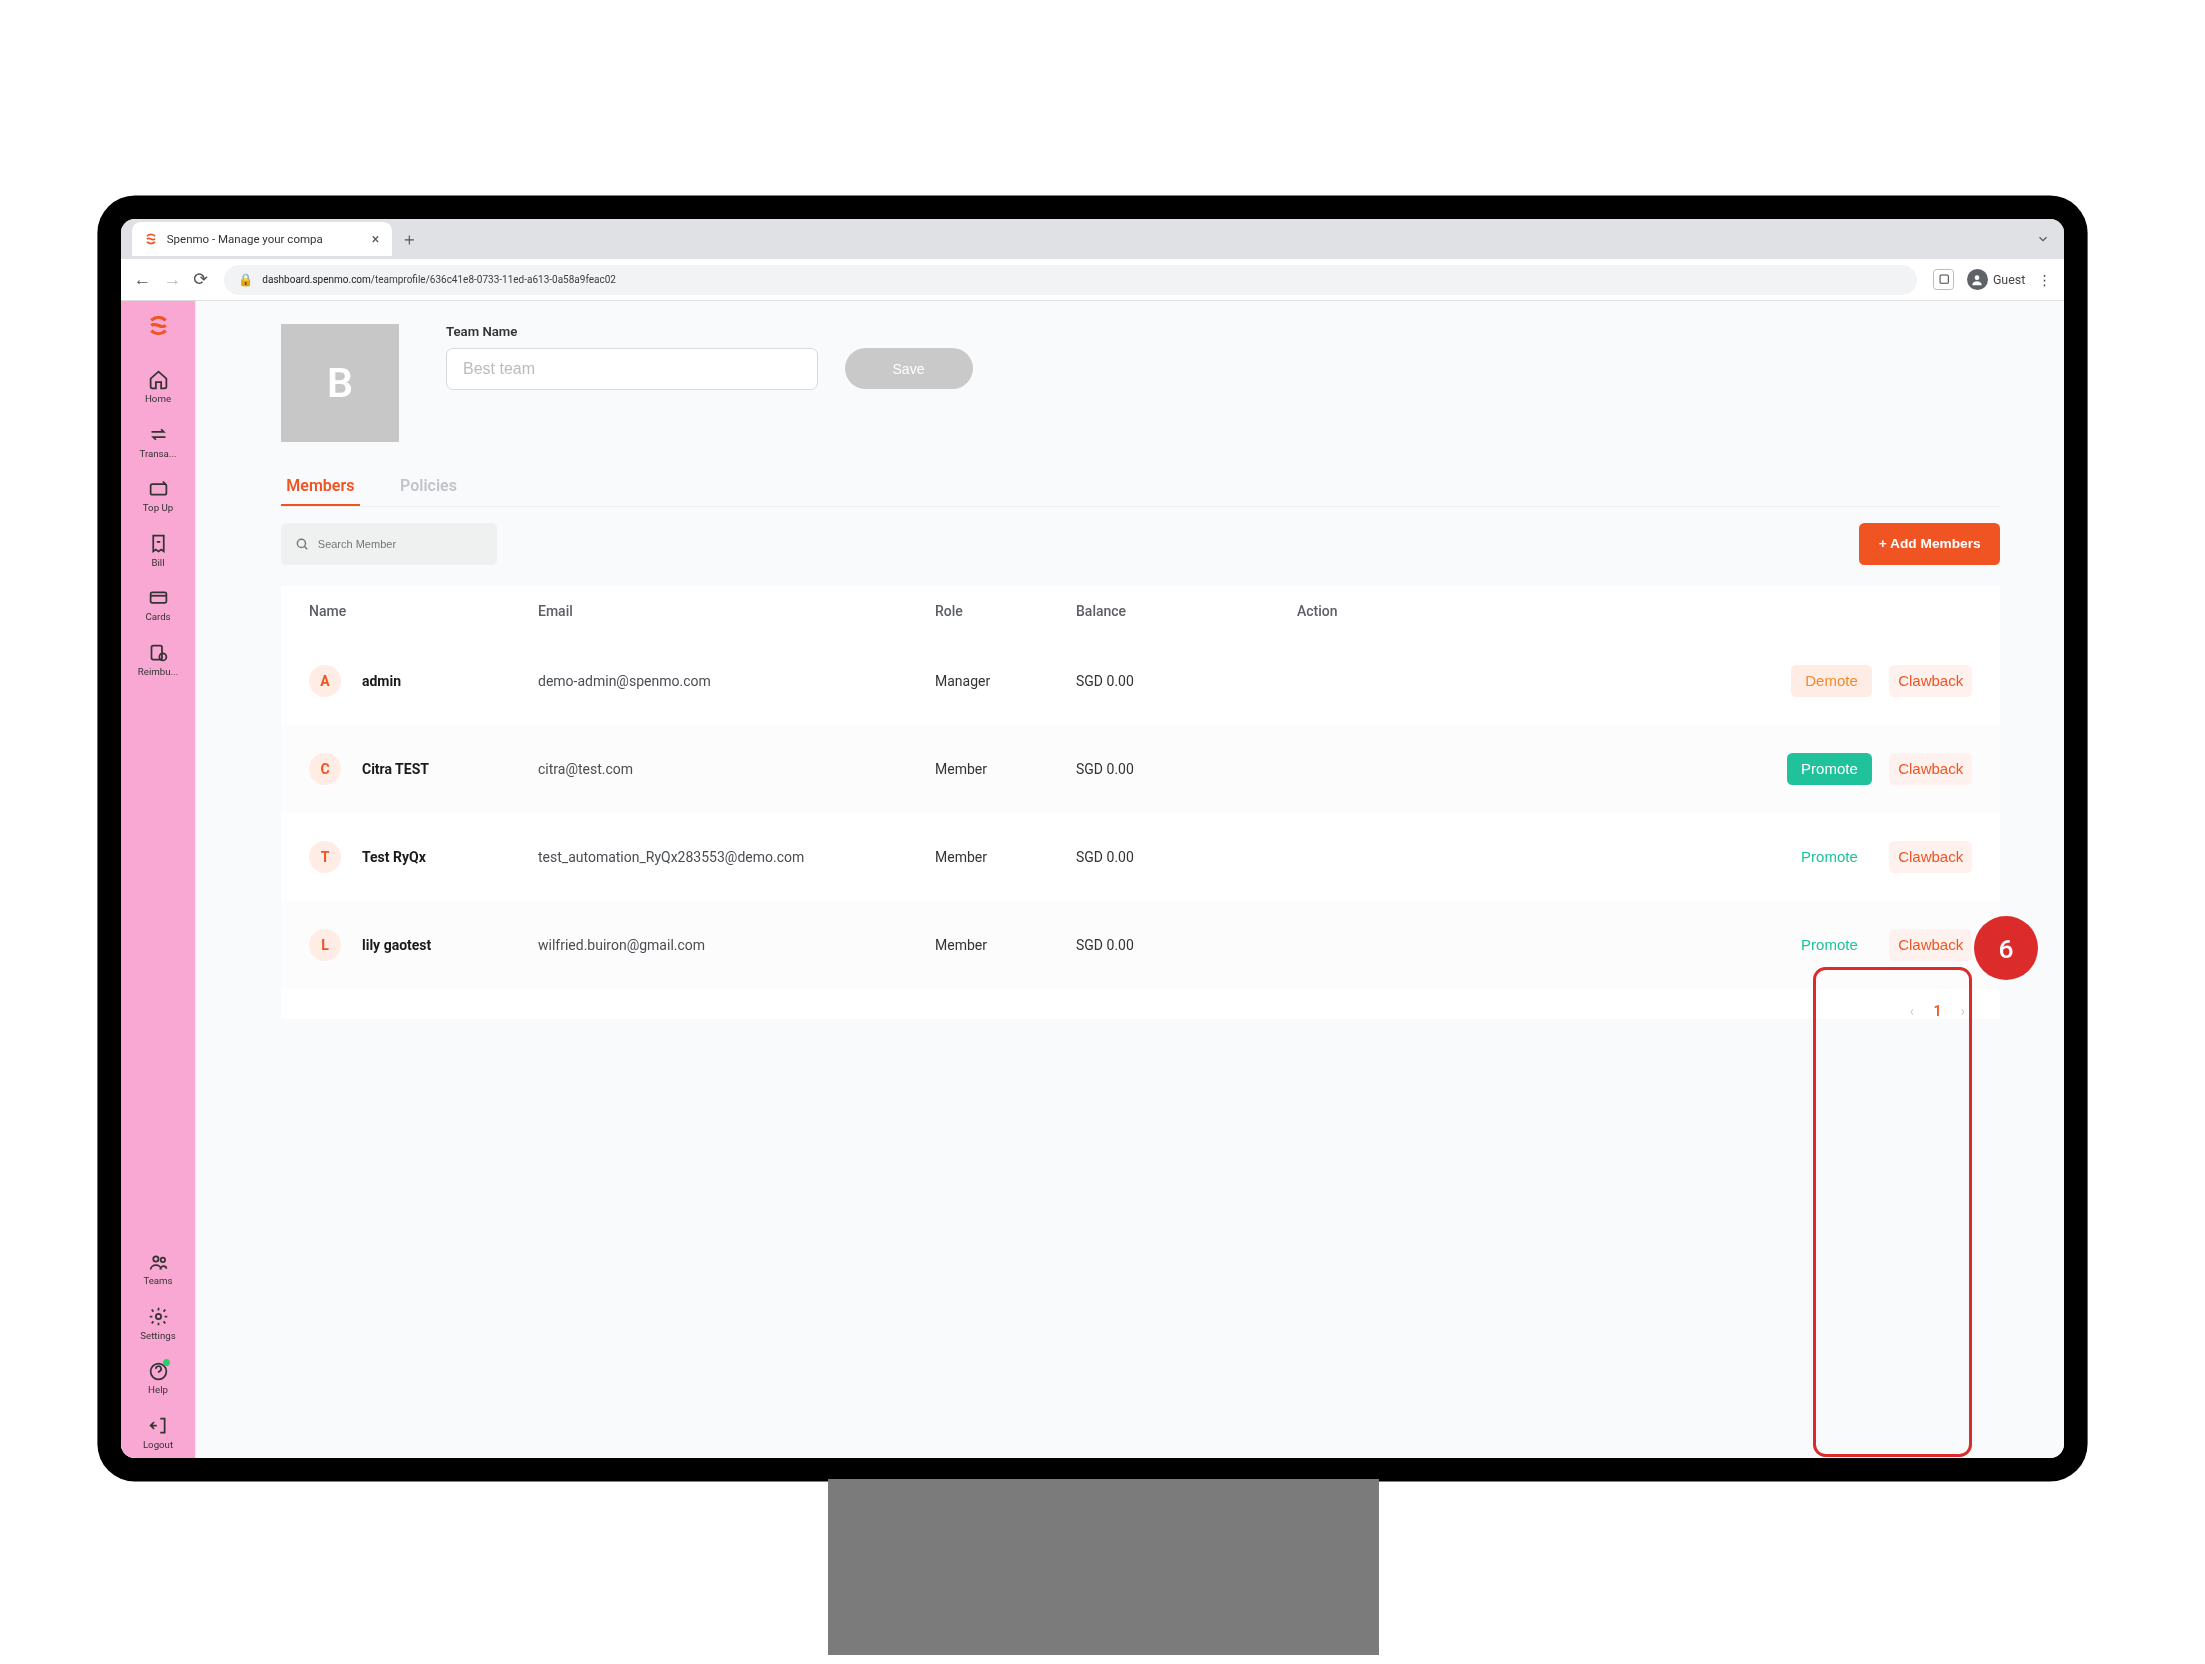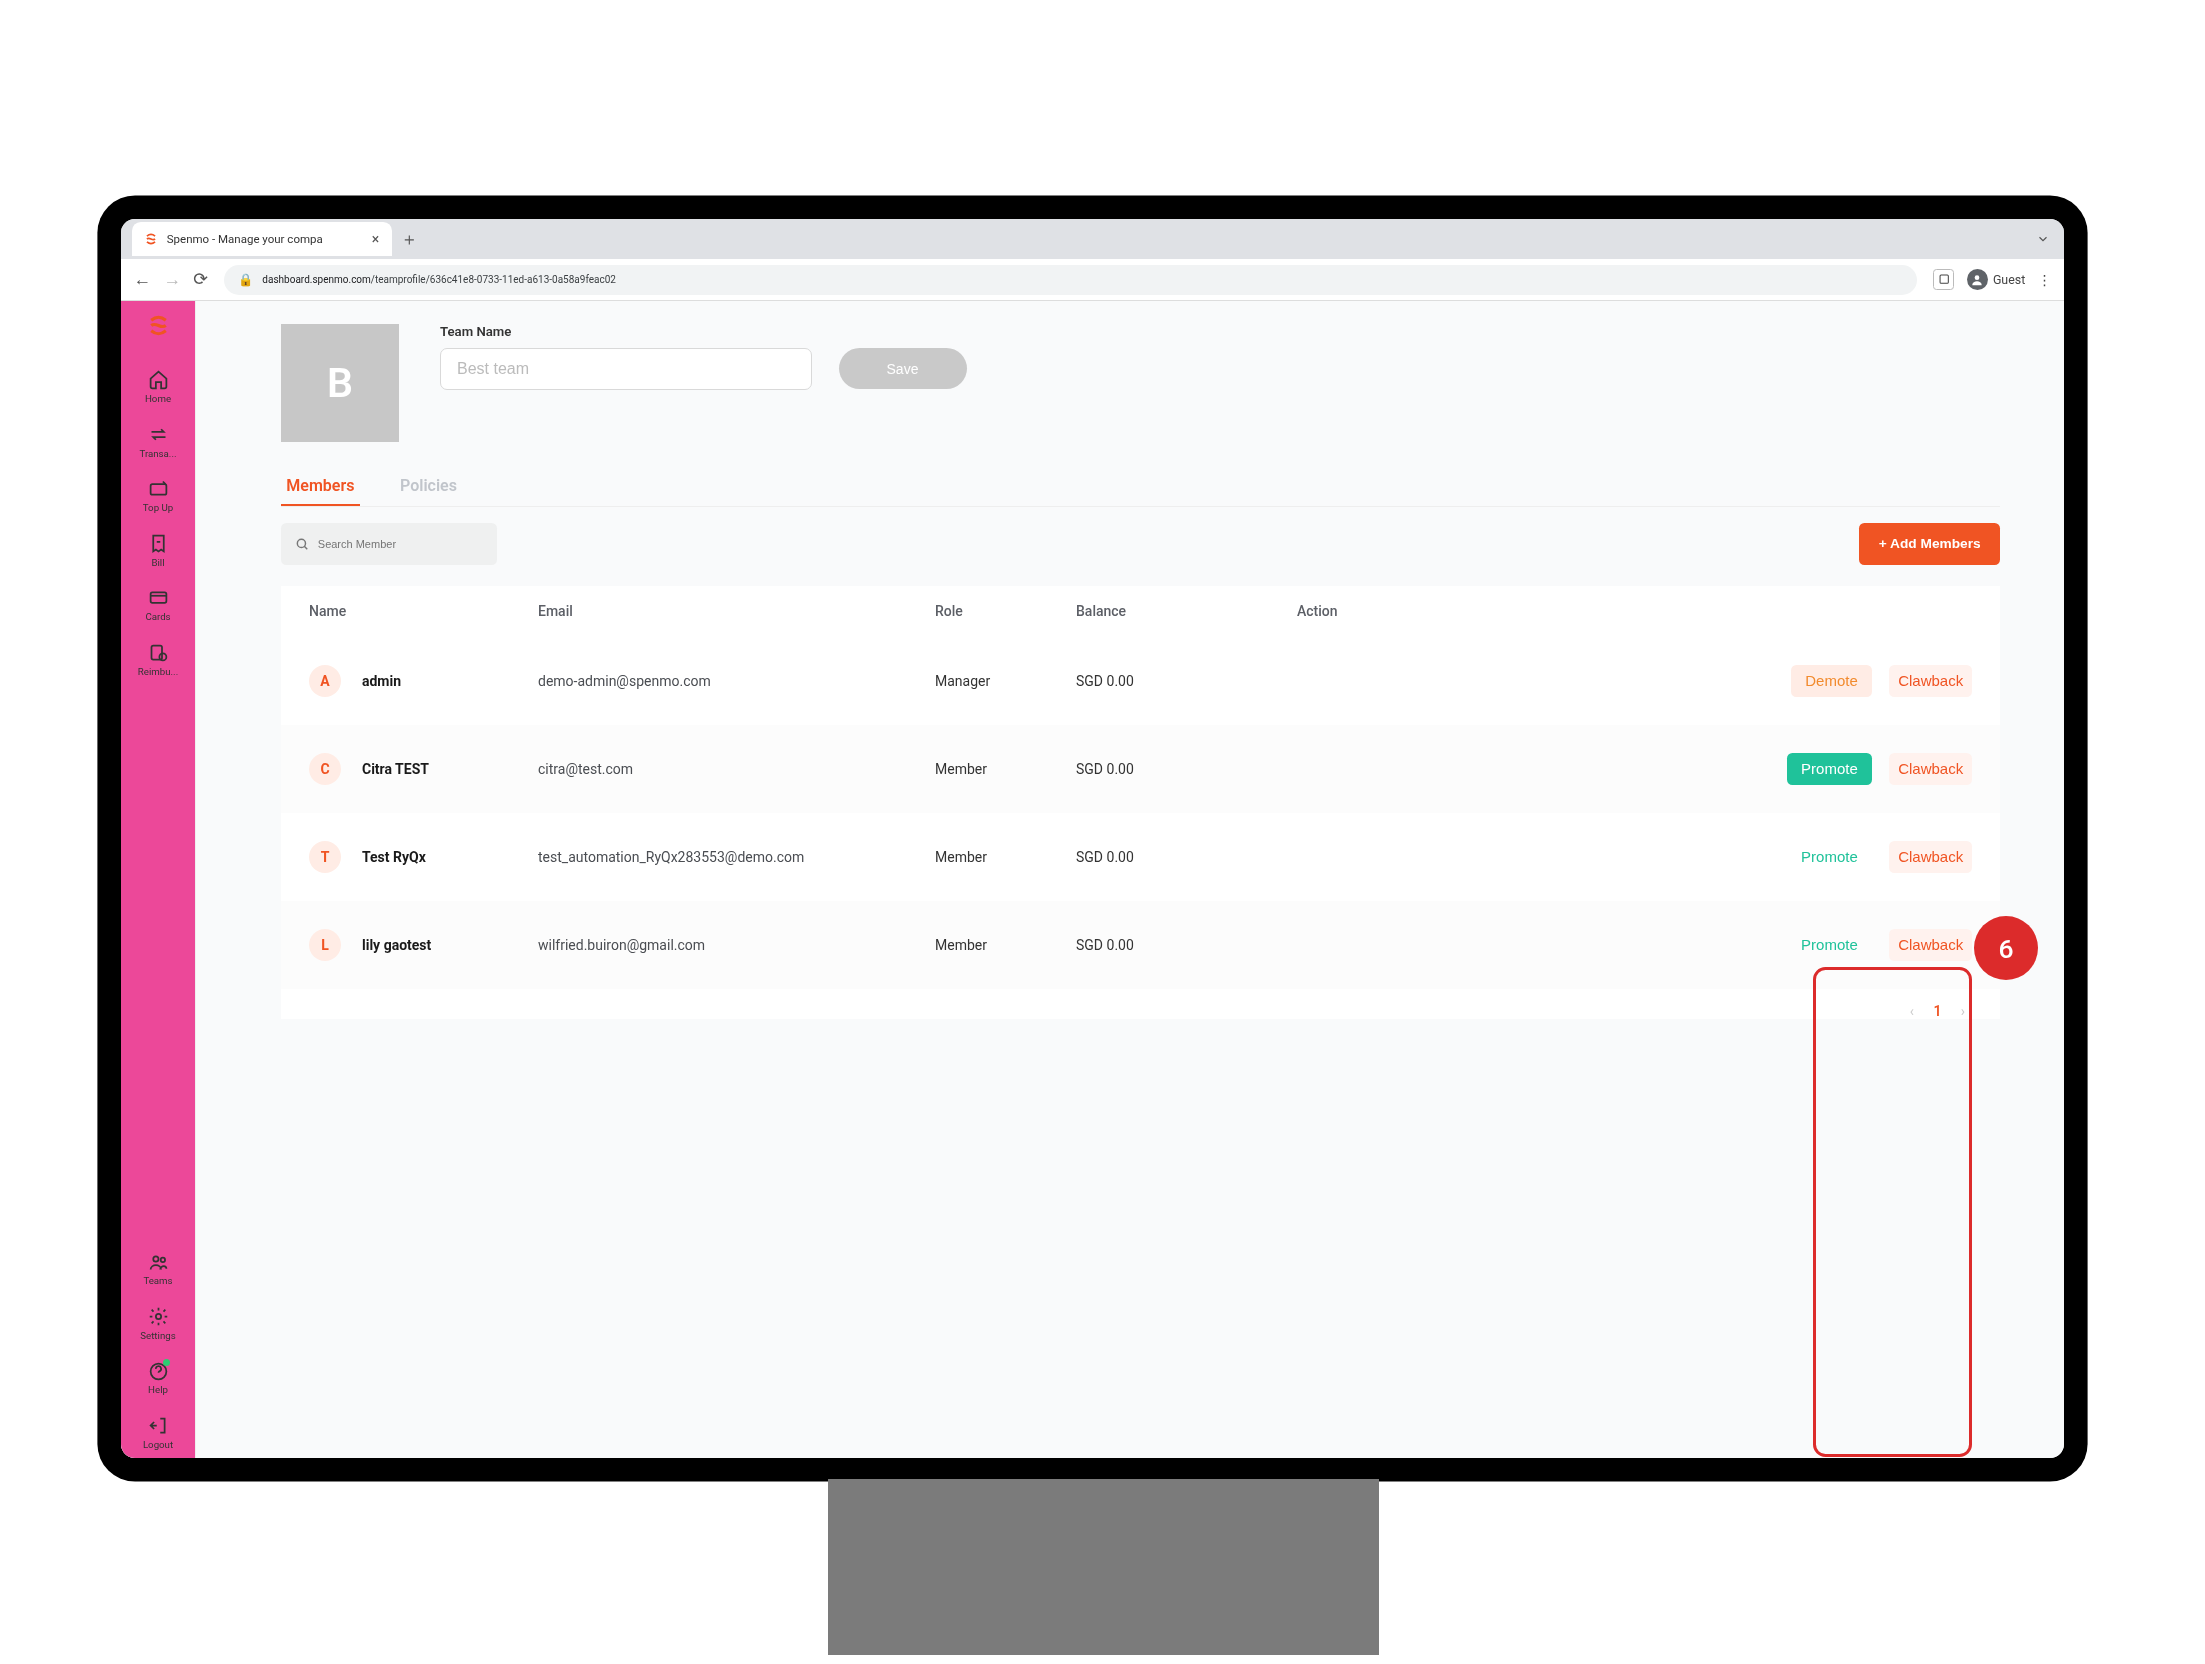--- a/index.html
+++ b/index.html
@@ -93,21 +93,21 @@
   }
 
   
   .app {
     display:flex;
     height: calc(100% - 82px);
     background:#f9fafb;
   }
   .sidebar {
     width: 75px;
-    background:#ec4899;
+    background:#f9a8d4;
     display:flex;
     flex-direction:column;
     align-items:center;
     padding-top:12.4px;
     gap: 3.5px;
     border-right:0.9px solid #eee;
   }
   .sidebar-logo { color:#f05423; margin-bottom:19.4px; }
   .sidebar-item {
     display:flex; flex-direction:column; align-items:center; gap:2.6px;
@@ -124,21 +124,21 @@
     overflow:hidden;
     position:relative;
   }
 
   
   .team-head { display:flex; align-items:flex-start; gap:41px; }
   .team-avatar {
     width:118px;height:118px;background:#c7c7c7;display:flex;align-items:center;justify-content:center;
     color:#fff;font-size:41px;font-weight:600;
   }
-  .team-name-block { display:flex; flex-direction:column; gap:8.8px; }
+  .team-name-block { display:flex; flex-direction:column; gap:8.8px;margin-left:6px; }
   .team-name-label { font-size:13.2px; font-weight:600; color:#333; }
   .team-row { display:flex; align-items:center; gap:26.5px; }
   .team-input {
     width:372px;height:42px;border:0.9px solid #d9d9d9;border-radius:7px;padding:0 16px;font-size:16px;color:#bbb;background:#fff;
   }
   .save-btn {
     width:128px;height:41px;border:none;border-radius:21px;background:#c9c9c9;color:#fff;font-size:14px;font-weight:500;
   }
 
   

